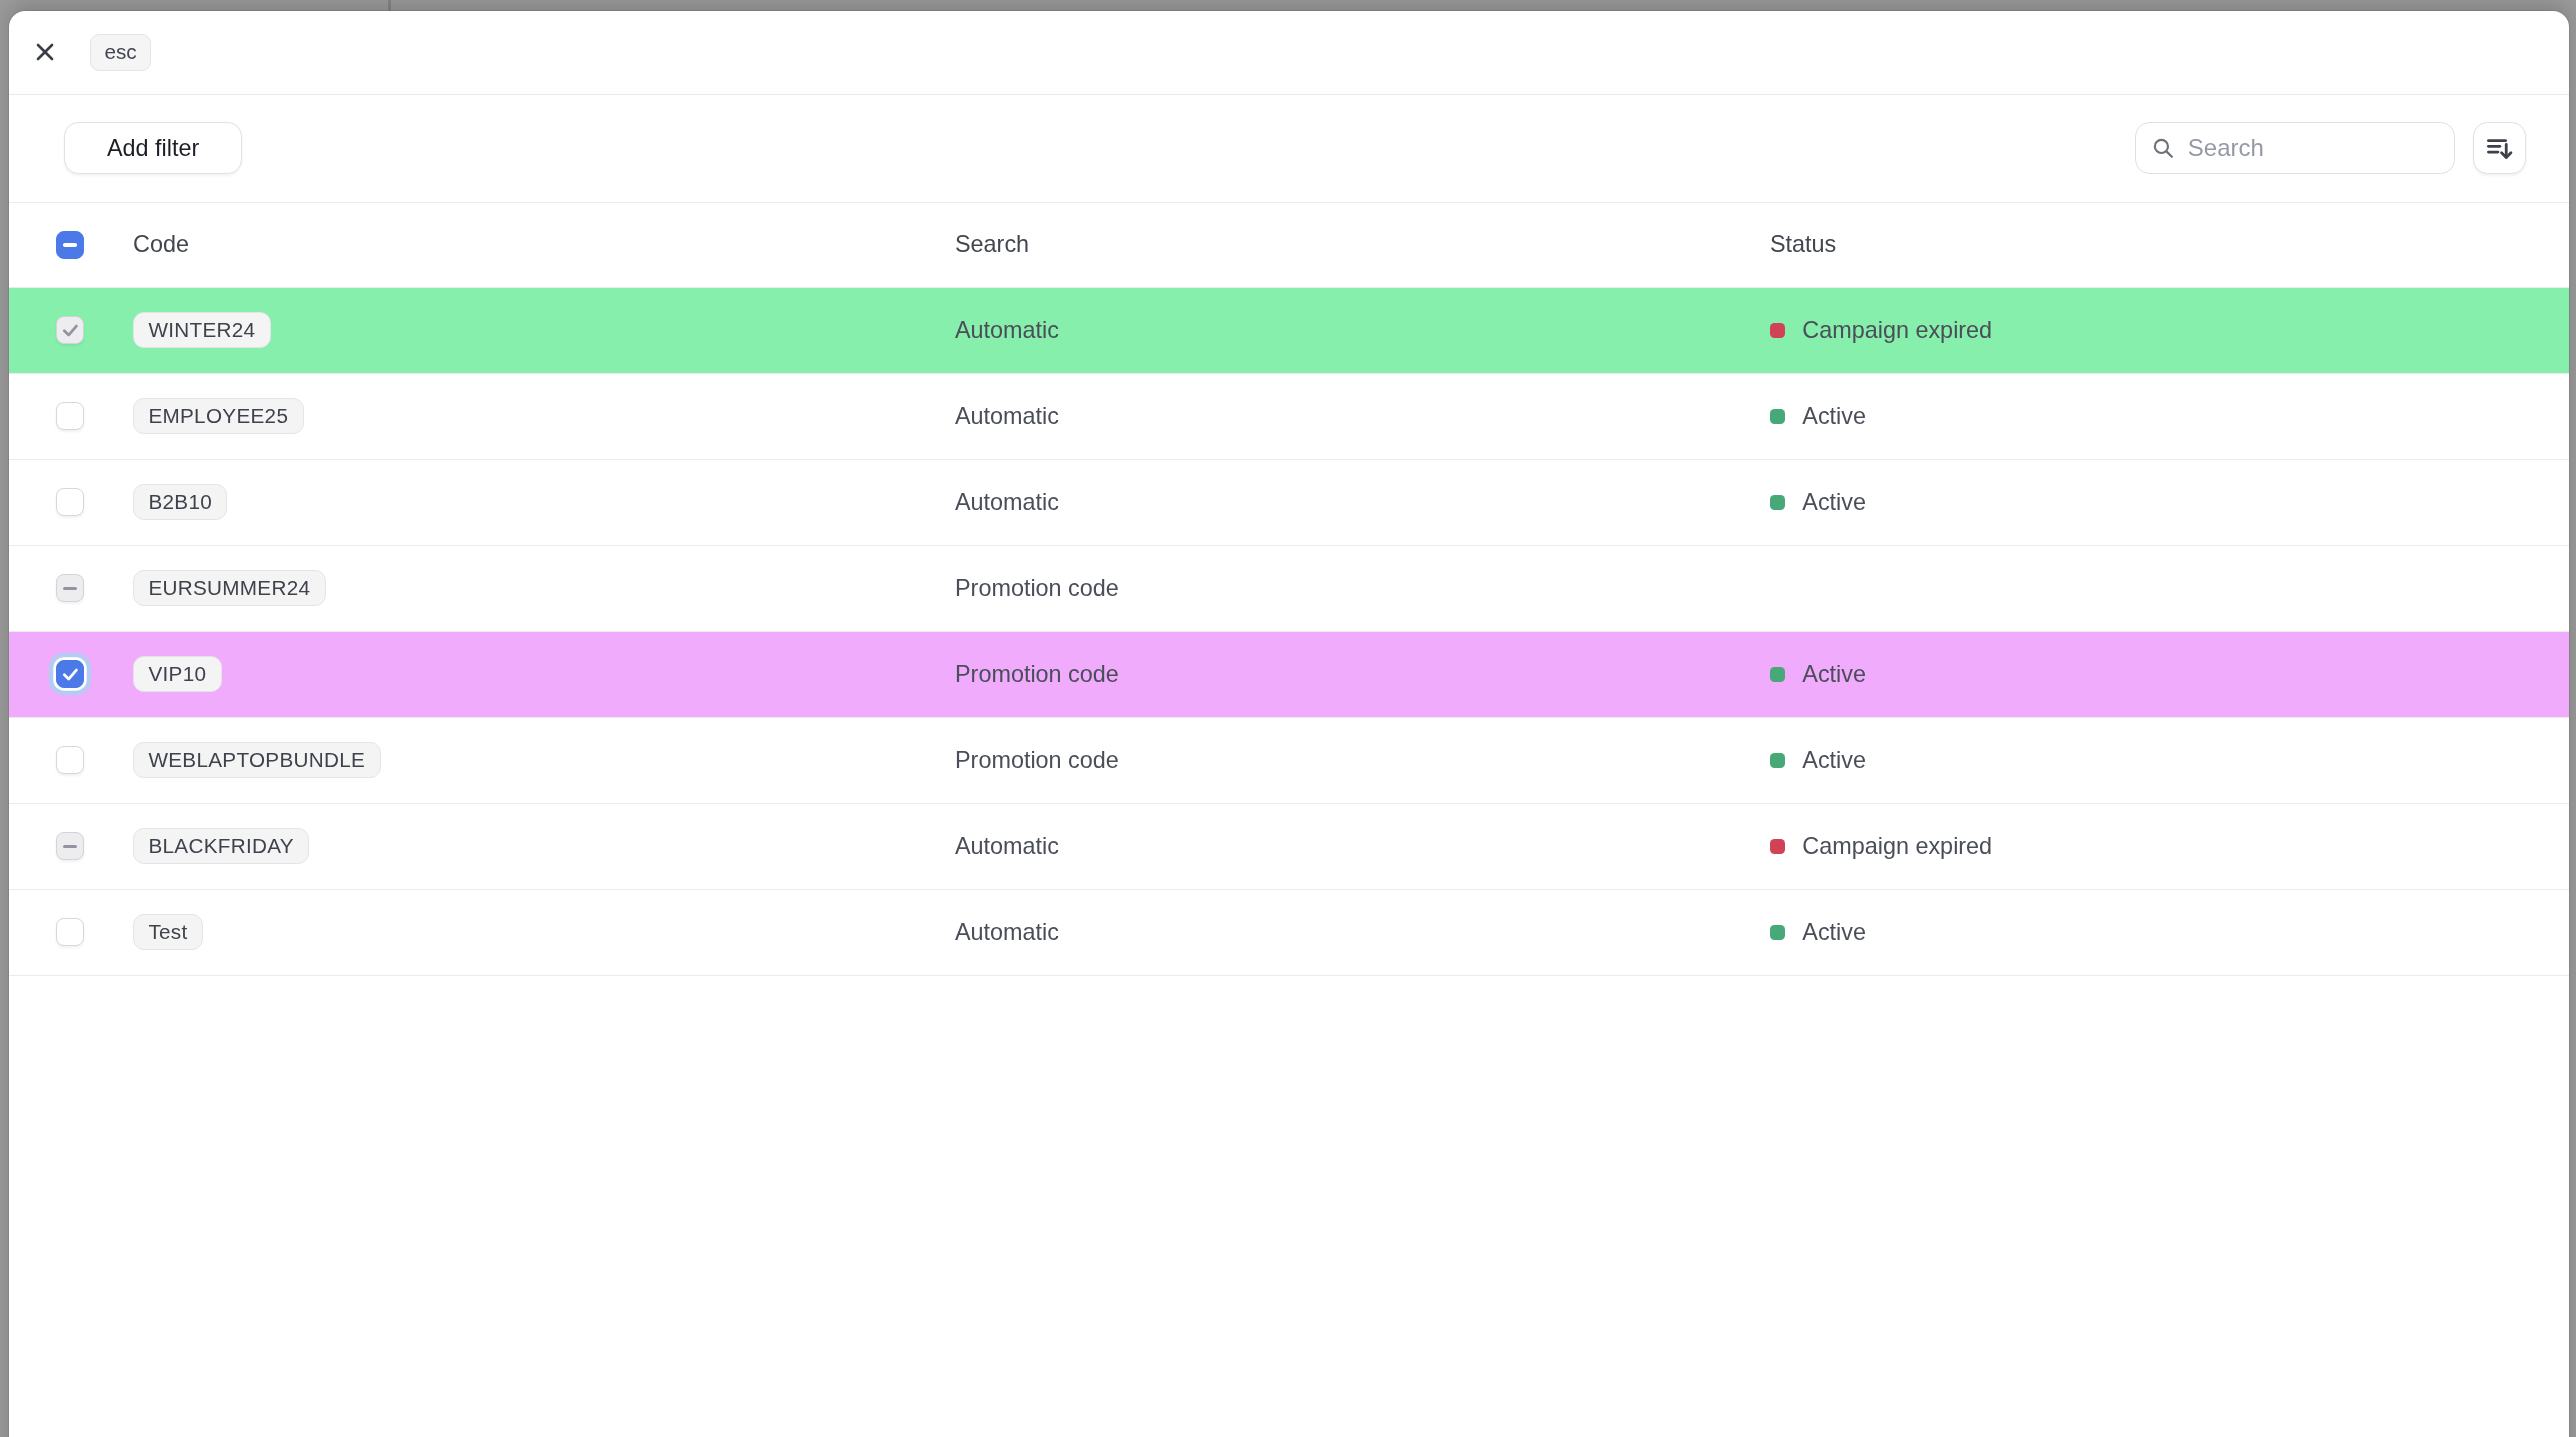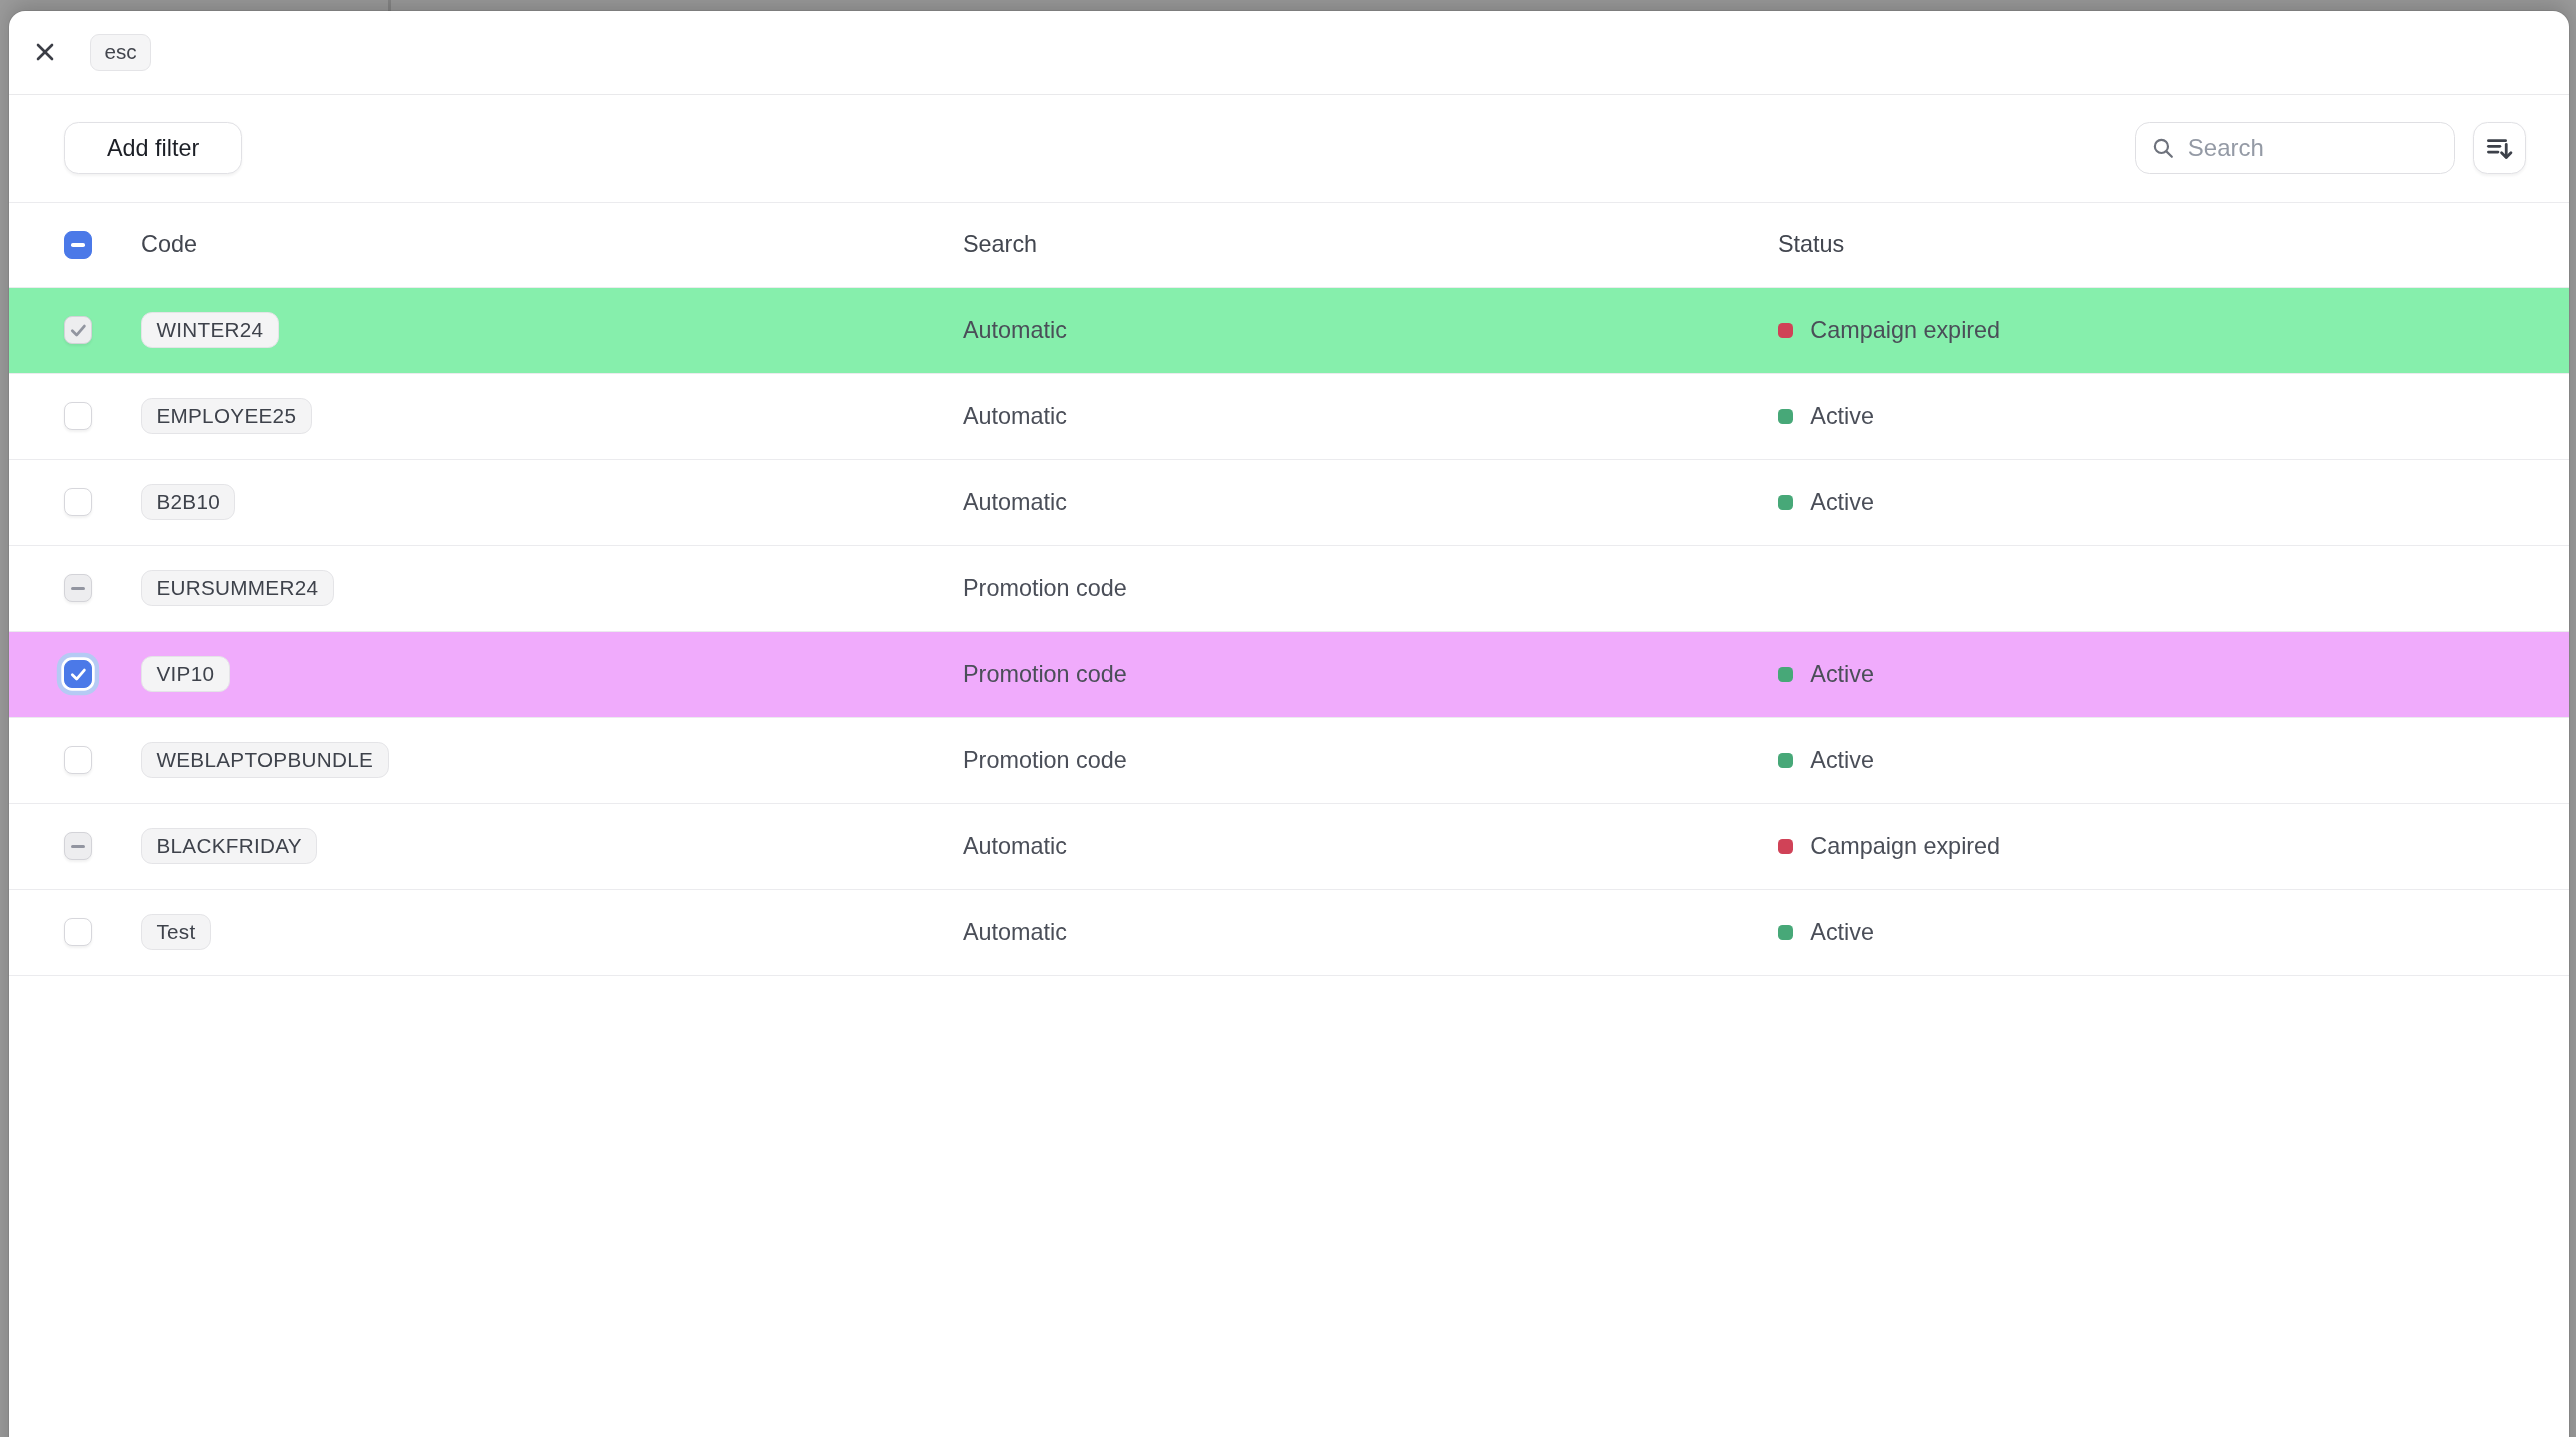--- a/index.html
+++ b/index.html
@@ -95,21 +95,20 @@
 
   
   .table { width: 100%; }
   .row {
     display: grid;
     grid-template-columns: 124px 822px 815px auto;
     align-items: center;
     height: 86px;
     border-bottom: 1.8px solid #ebebee;
     background: #ffffff;
-    padding-left: 8px;
   }
   .thead { border-top: 1.8px solid #ebebee; }
   .th { font-size: 23.4px; color: #42464f; }
   .cell { display: flex; align-items: center; }
   .cb-cell { padding-left: 47px; }
   .row.hl-gray { background: #86efac; }
   .row.hl-blue { background: #f0abfc; }
 
   .method-text { font-size: 23.4px; color: #4a4e58; }
   .status-cell { display: flex; }

